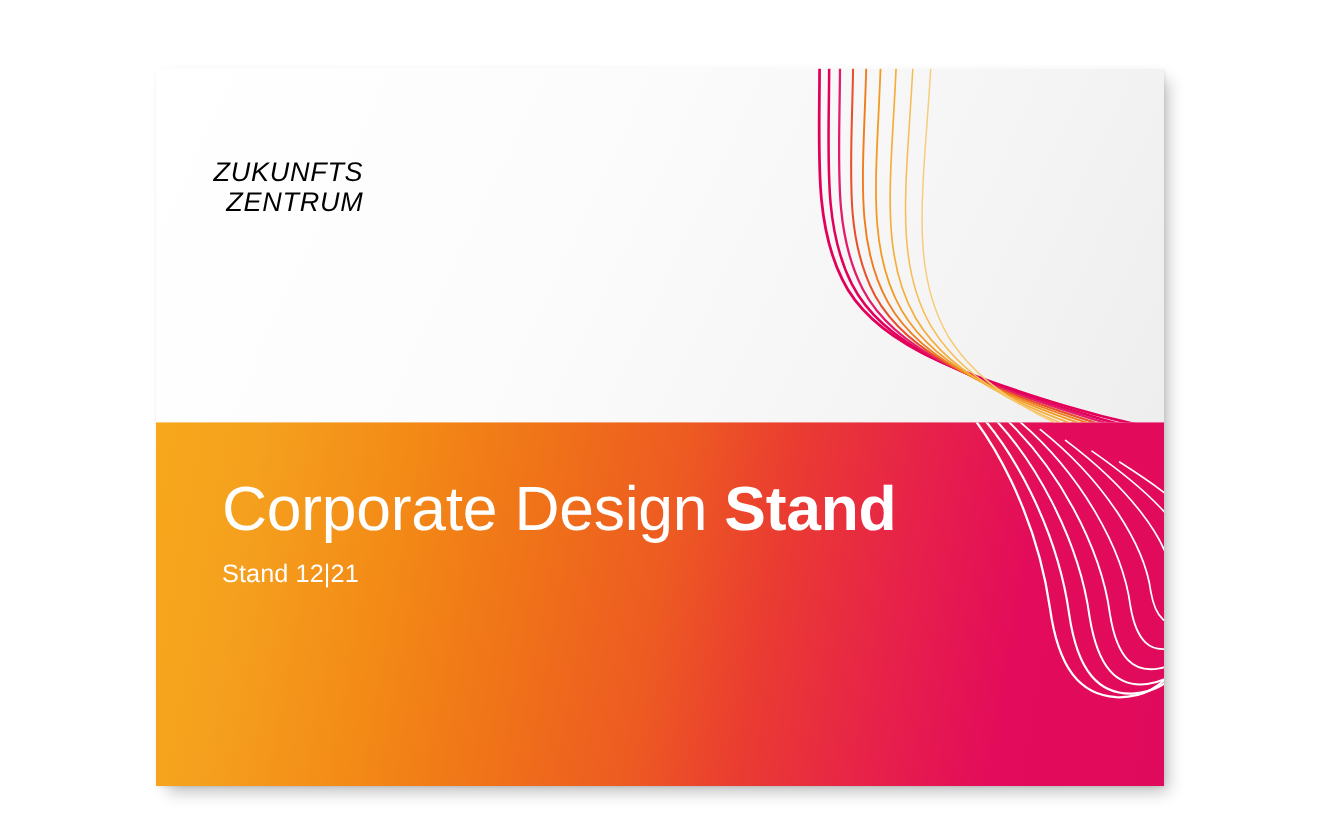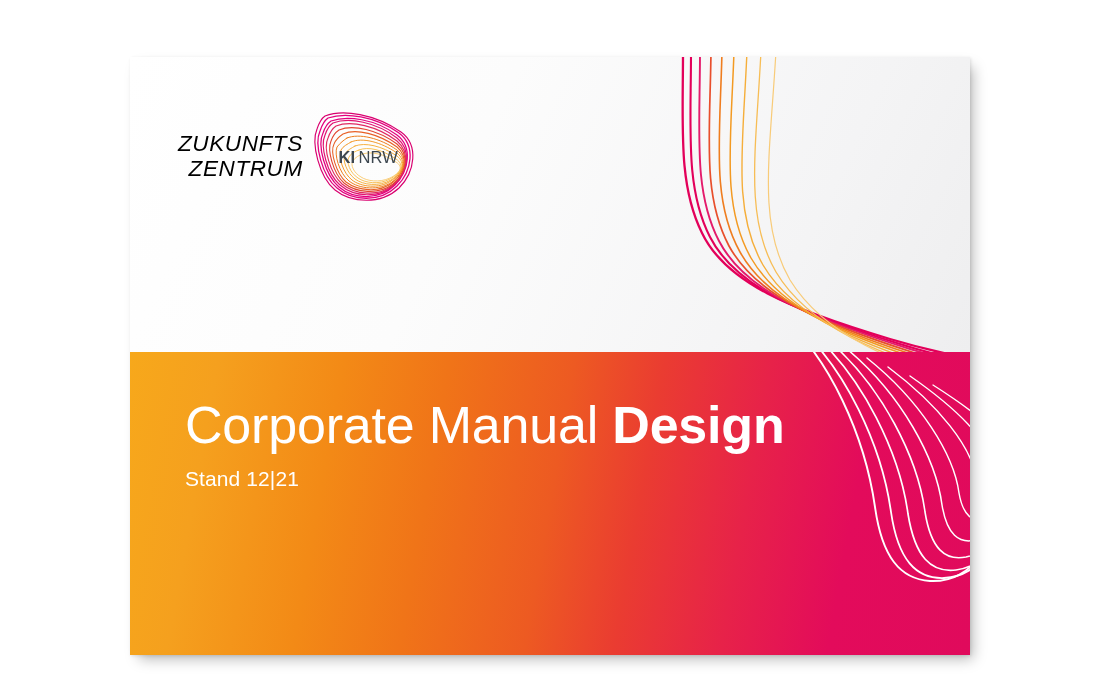--- a/index.html
+++ b/index.html
@@ -184,43 +184,21 @@
         <path d="M780,319 C829,353 858,384 862,406 C864,418 870,421 876,419 C881,417 884,414 885,411" stroke="#ffffff" stroke-width="1.35"></path>
         <path d="M803,328 C847,356 872,377 875,393 C877,401 880,403 884,402 C887,401 889,399 890,397" stroke="#ffffff" stroke-width="1.3"></path>
       </g>
     </svg>
 
     <div id="logo">
 
       <div id="logo-wordmark"><span>ZUKUNFTS</span>
 <span>ZENTRUM</span></div>
 
-      <div id="logo-mark">
-        <svg width="110" height="104" viewBox="0 0 110 104" fill="none">
-          <g stroke-linejoin="round" stroke-linecap="round" fill="none">
-            <path d="M22,16 C38,10 66,14 88,30 C104,42 100,66 86,80 C70,96 44,94 30,82 C16,70 8,40 14,28 C16,22 19,18 22,16 Z" stroke="#e3007e" stroke-width="1.25"></path>
-            <path d="M24,18 C40,12 67,17 88,33 C103,45 99,67 85,80 C70,94 45,92 31,80 C18,69 11,41 16,30 C18,24 21,20 24,18 Z" stroke="#e11270" stroke-width="1.2"></path>
-            <path d="M27,21 C42,15 68,21 88,36 C102,48 98,68 84,80 C70,92 46,90 33,79 C21,68 14,43 19,33 C21,27 24,23 27,21 Z" stroke="#e02a62" stroke-width="1.15"></path>
-            <path d="M30,25 C44,19 69,25 88,39 C101,50 97,68 84,79 C70,90 47,88 35,78 C24,68 18,45 22,36 C24,30 27,27 30,25 Z" stroke="#e2452f" stroke-width="1.1"></path>
-            <path d="M34,29 C47,23 70,29 88,42 C100,52 96,68 83,78 C70,88 49,86 37,77 C27,68 21,47 25,39 C27,34 31,31 34,29 Z" stroke="#e85f25" stroke-width="1.05"></path>
-            <path d="M38,33 C50,28 71,33 88,45 C99,54 95,68 83,77 C70,86 50,84 40,76 C30,68 25,49 28,42 C31,38 35,35 38,33 Z" stroke="#ee7d1e" stroke-width="1.0"></path>
-            <path d="M42,37 C53,32 72,37 88,48 C98,56 94,68 82,76 C70,84 52,82 43,75 C34,68 29,52 32,45 C34,41 39,39 42,37 Z" stroke="#f29420" stroke-width="0.95"></path>
-            <path d="M46,41 C56,37 73,41 88,51 C97,58 93,68 82,75 C70,82 54,80 46,74 C38,68 33,55 36,49 C38,45 43,43 46,41 Z" stroke="#f5a82c" stroke-width="0.9"></path>
-            <path d="M50,45 C59,41 74,45 87,54 C96,60 92,68 81,74 C70,80 56,78 49,73 C41,68 37,57 40,52 C42,48 47,46 50,45 Z" stroke="#f7b73f" stroke-width="0.85"></path>
-            <path d="M54,49 C62,46 75,49 87,57 C95,62 91,68 81,73 C70,78 58,76 52,72 C45,68 41,60 44,56 C46,52 51,50 54,49 Z" stroke="#f8c259" stroke-width="0.8"></path>
-            <path d="M19,13 C36,7 66,11 90,28 C107,41 103,66 88,81 C71,98 43,96 28,83 C13,71 5,39 11,26 C13,20 16,15 19,13 Z" stroke="#e3007e" stroke-width="1.3"></path>
-            <path d="M16,11 C34,4 66,9 92,27 C110,40 106,67 90,83 C72,100 42,98 26,85 C10,72 2,38 8,24 C10,18 13,13 16,11 Z" stroke="#d9006f" stroke-width="1.15"></path>
-          </g>
-        </svg>
-        <div id="logo-mark-text">
-          <span class="ki">KI</span>
-          <span class="nrw">NRW</span>
-        </div>
-      </div>
     </div>
 
     <div id="headline-block">
-      <div id="headline"><span class="light">Corporate Manual </span><span class="bold">Design</span></div>
+      <div id="headline"><span class="light">Corporate Design </span><span class="bold">Stand</span></div>
       <div id="subline">Stand 12|21</div>
     </div>
 
   </div>
 </div>
 
 </body></html>

